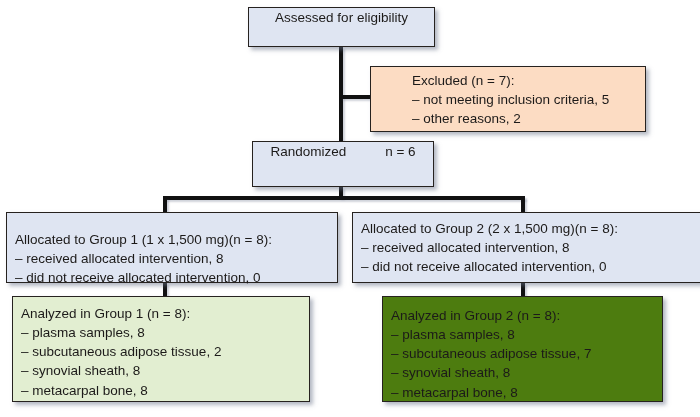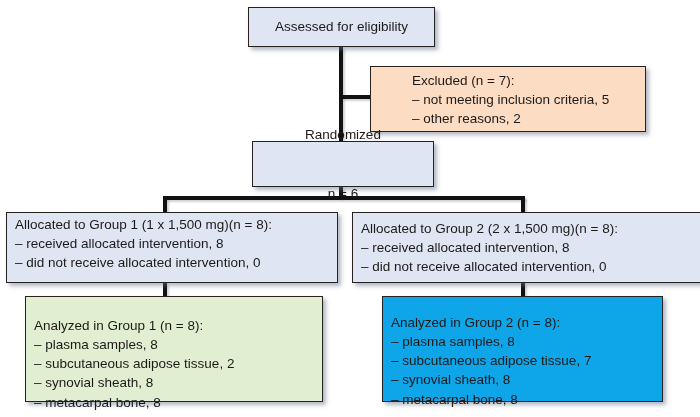--- a/index.html
+++ b/index.html
@@ -15,21 +15,21 @@
     position: absolute;
     box-sizing: border-box;
     border: 1.5px solid #26221f;
     box-shadow: 3px 3px 4px rgba(105,115,138,0.5);
     font-size: 13.5px;
     color: #1c1a19;
     line-height: 1.42;
   }
   .box.center {
     display: flex;
-    flex-direction: column;
+    flex-direction: row;
     justify-content: center;
     text-align: center;
   }
   .box.list {
     padding: 4px 8px;
     text-align: left;
   }
   .line {
     position: absolute;
     background: #111111;
@@ -59,41 +59,41 @@
     <div class="row">Excluded (n = 7):</div>
     <div class="row">– not meeting inclusion criteria, 5</div>
     <div class="row">– other reasons, 2</div>
   </div>
 
   <div class="box center" style="left: 252px; top: 141px; width: 182px; height: 46px; background: rgb(223, 229, 242); gap: 39px;">
     <div class="row">Randomized</div>
     <div class="row">n = 6</div>
   </div>
 
-  <div class="box list" style="left: 6px; top: 212px; width: 332px; height: 71px; padding-top: 2px; background: rgb(223, 229, 242);">
+  <div class="box list" style="left: 6px; top: 212px; width: 332px; height: 71px; padding-top: 17px; background: rgb(223, 229, 242);">
     <div class="row">Allocated to Group 1 (1 x 1,500 mg)(n = 8):</div>
     <div class="row">– received allocated intervention, 8</div>
     <div class="row">– did not receive allocated intervention, 0</div>
   </div>
 
   <div class="box list" style="left: 352px; top: 212px; width: 399px; height: 71px; padding-top: 6px; background: rgb(223, 229, 242);">
     <div class="row">Allocated to Group 2 (2 x 1,500 mg)(n = 8):</div>
     <div class="row">– received allocated intervention, 8</div>
     <div class="row">– did not receive allocated intervention, 0</div>
   </div>
 
-  <div class="box list" style="left: 25px; top: 296px; width: 298px; height: 106px; padding-top: 19px; background: rgb(226, 238, 209);">
+  <div class="box list" style="left: 12px; top: 296px; width: 298px; height: 106px; padding-top: 7px; background: rgb(226, 238, 209);">
     <div class="row">Analyzed in Group 1 (n = 8):</div>
     <div class="row">– plasma samples, 8</div>
     <div class="row">– subcutaneous adipose tissue, 2</div>
     <div class="row">– synovial sheath, 8</div>
     <div class="row">– metacarpal bone, 8</div>
   </div>
 
-  <div class="box list" style="left: 382px; top: 296px; width: 281px; height: 106px; padding-top: 16px; background: #0ea5e9;">
+  <div class="box list" style="left: 382px; top: 296px; width: 281px; height: 106px; padding-top: 9px; background: #4d7c0f;">
     <div class="row">Analyzed in Group 2 (n = 8):</div>
     <div class="row">– plasma samples, 8</div>
     <div class="row">– subcutaneous adipose tissue, 7</div>
     <div class="row">– synovial sheath, 8</div>
     <div class="row">– metacarpal bone, 8</div>
   </div>
 
 </div>
 
 </body></html>

